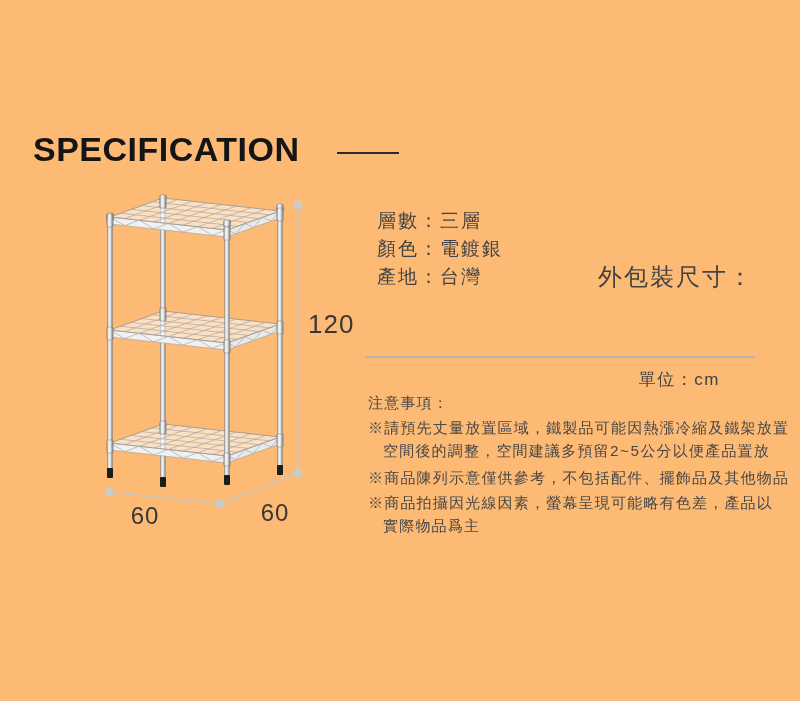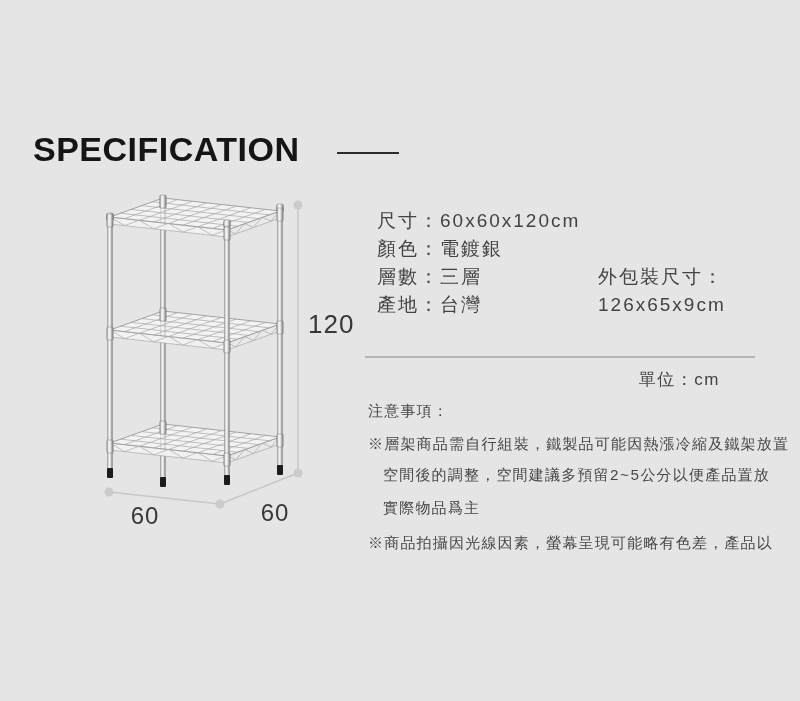--- a/index.html
+++ b/index.html
@@ -1,33 +1,33 @@
 <!DOCTYPE html>
 <html><head>
 <meta charset="utf-8">
 <style>
   html,body{margin:0;padding:0;background:#fff;}
-  .page{position:relative;width:800px;height:701px;background:#e5e5e5;overflow:hidden;
+  .page{position:relative;width:800px;height:701px;background:#fdba74;overflow:hidden;
         font-family:"Liberation Sans",sans-serif;color:#454545;}
   .page-title{position:absolute;left:33px;top:130px;margin:0;font-size:34px;font-weight:bold;
         letter-spacing:.5px;color:#151515;white-space:nowrap;}
   .title-dash{position:absolute;left:337px;top:152px;width:62px;height:2px;background:#2b2b2b;}
   .subtitle{position:absolute;left:417px;top:139px;font-size:21px;letter-spacing:.5px;
         color:#2e2e2e;white-space:nowrap;}
   .rack-svg{position:absolute;left:85px;top:190px;}
   .spec-left{position:absolute;left:377px;top:207px;font-size:19px;line-height:28px;
         letter-spacing:2px;color:#434343;white-space:nowrap;}
-  .spec-right{position:absolute;left:598px;top:263px;font-size:19px;line-height:28px;
+  .spec-right{position:absolute;left:598px;top:263px;font-size:24px;line-height:28px;
         letter-spacing:2px;color:#434343;white-space:nowrap;}
   .divider{position:absolute;left:365px;top:356px;width:390px;height:2px;background:#b5b5b5;}
   .unit-note{position:absolute;left:598px;top:368px;width:122px;text-align:right;font-size:17px;
         letter-spacing:1.5px;color:#434343;white-space:nowrap;}
   .notes{position:absolute;left:368px;top:390px;font-size:15px;line-height:25px;
         letter-spacing:1.2px;color:#474747;}
-  .notes div{white-space:nowrap;margin-top:8px;}
+  .notes div{white-space:nowrap;}
   .note.indent{padding-left:15px;font-family:Liberation Mono, monospace;}
   .dim-label{font-family:"Liberation Sans",sans-serif;fill:#383838;letter-spacing:1px;}
 </style>
 </head>
 <body>
 
 <div class="page">
 
   <h1 class="page-title">SPECIFICATION</h1>
   <div class="title-dash"></div>
@@ -114,35 +114,34 @@
       <circle cx="213" cy="283" r="4.5"></circle>
       <circle cx="24" cy="302" r="4.5"></circle>
       <circle cx="135" cy="314" r="4.5"></circle>
     </g>
     <text class="dim-label" x="223" y="143" font-size="26">120</text>
     <text class="dim-label" x="60" y="334" font-size="24" text-anchor="middle">60</text>
     <text class="dim-label" x="190" y="331" font-size="24" text-anchor="middle">60</text>
   </svg>
 
   <div class="spec-left">
-    <div>尺寸：60x60x120cm</div>
+    <div>層數：三層</div>
     <div>顏色：電鍍銀</div>
-    <div>層數：三層</div>
     <div>產地：台灣</div>
   </div>
 
   <div class="spec-right">
     <div>外包裝尺寸：</div>
-    <div>126x65x9cm</div>
   </div>
 
   <div class="divider"></div>
   <div class="unit-note">單位：cm</div>
 
   <div class="notes">
     <div>注意事項：</div>
-    <div class="note">※層架商品需自行組裝，鐵製品可能因熱漲冷縮及鐵架放置</div>
+    <div class="note">※請預先丈量放置區域，鐵製品可能因熱漲冷縮及鐵架放置</div>
     <div class="note indent">空間後的調整，空間建議多預留2~5公分以便產品置放</div>
+    <div class="note">※商品陳列示意僅供參考，不包括配件、擺飾品及其他物品</div>
+    <div class="note">※商品拍攝因光線因素，螢幕呈現可能略有色差，產品以</div>
     <div class="note indent">實際物品爲主</div>
-    <div class="note">※商品拍攝因光線因素，螢幕呈現可能略有色差，產品以</div>
   </div>
 
 </div>
 
 </body></html>

